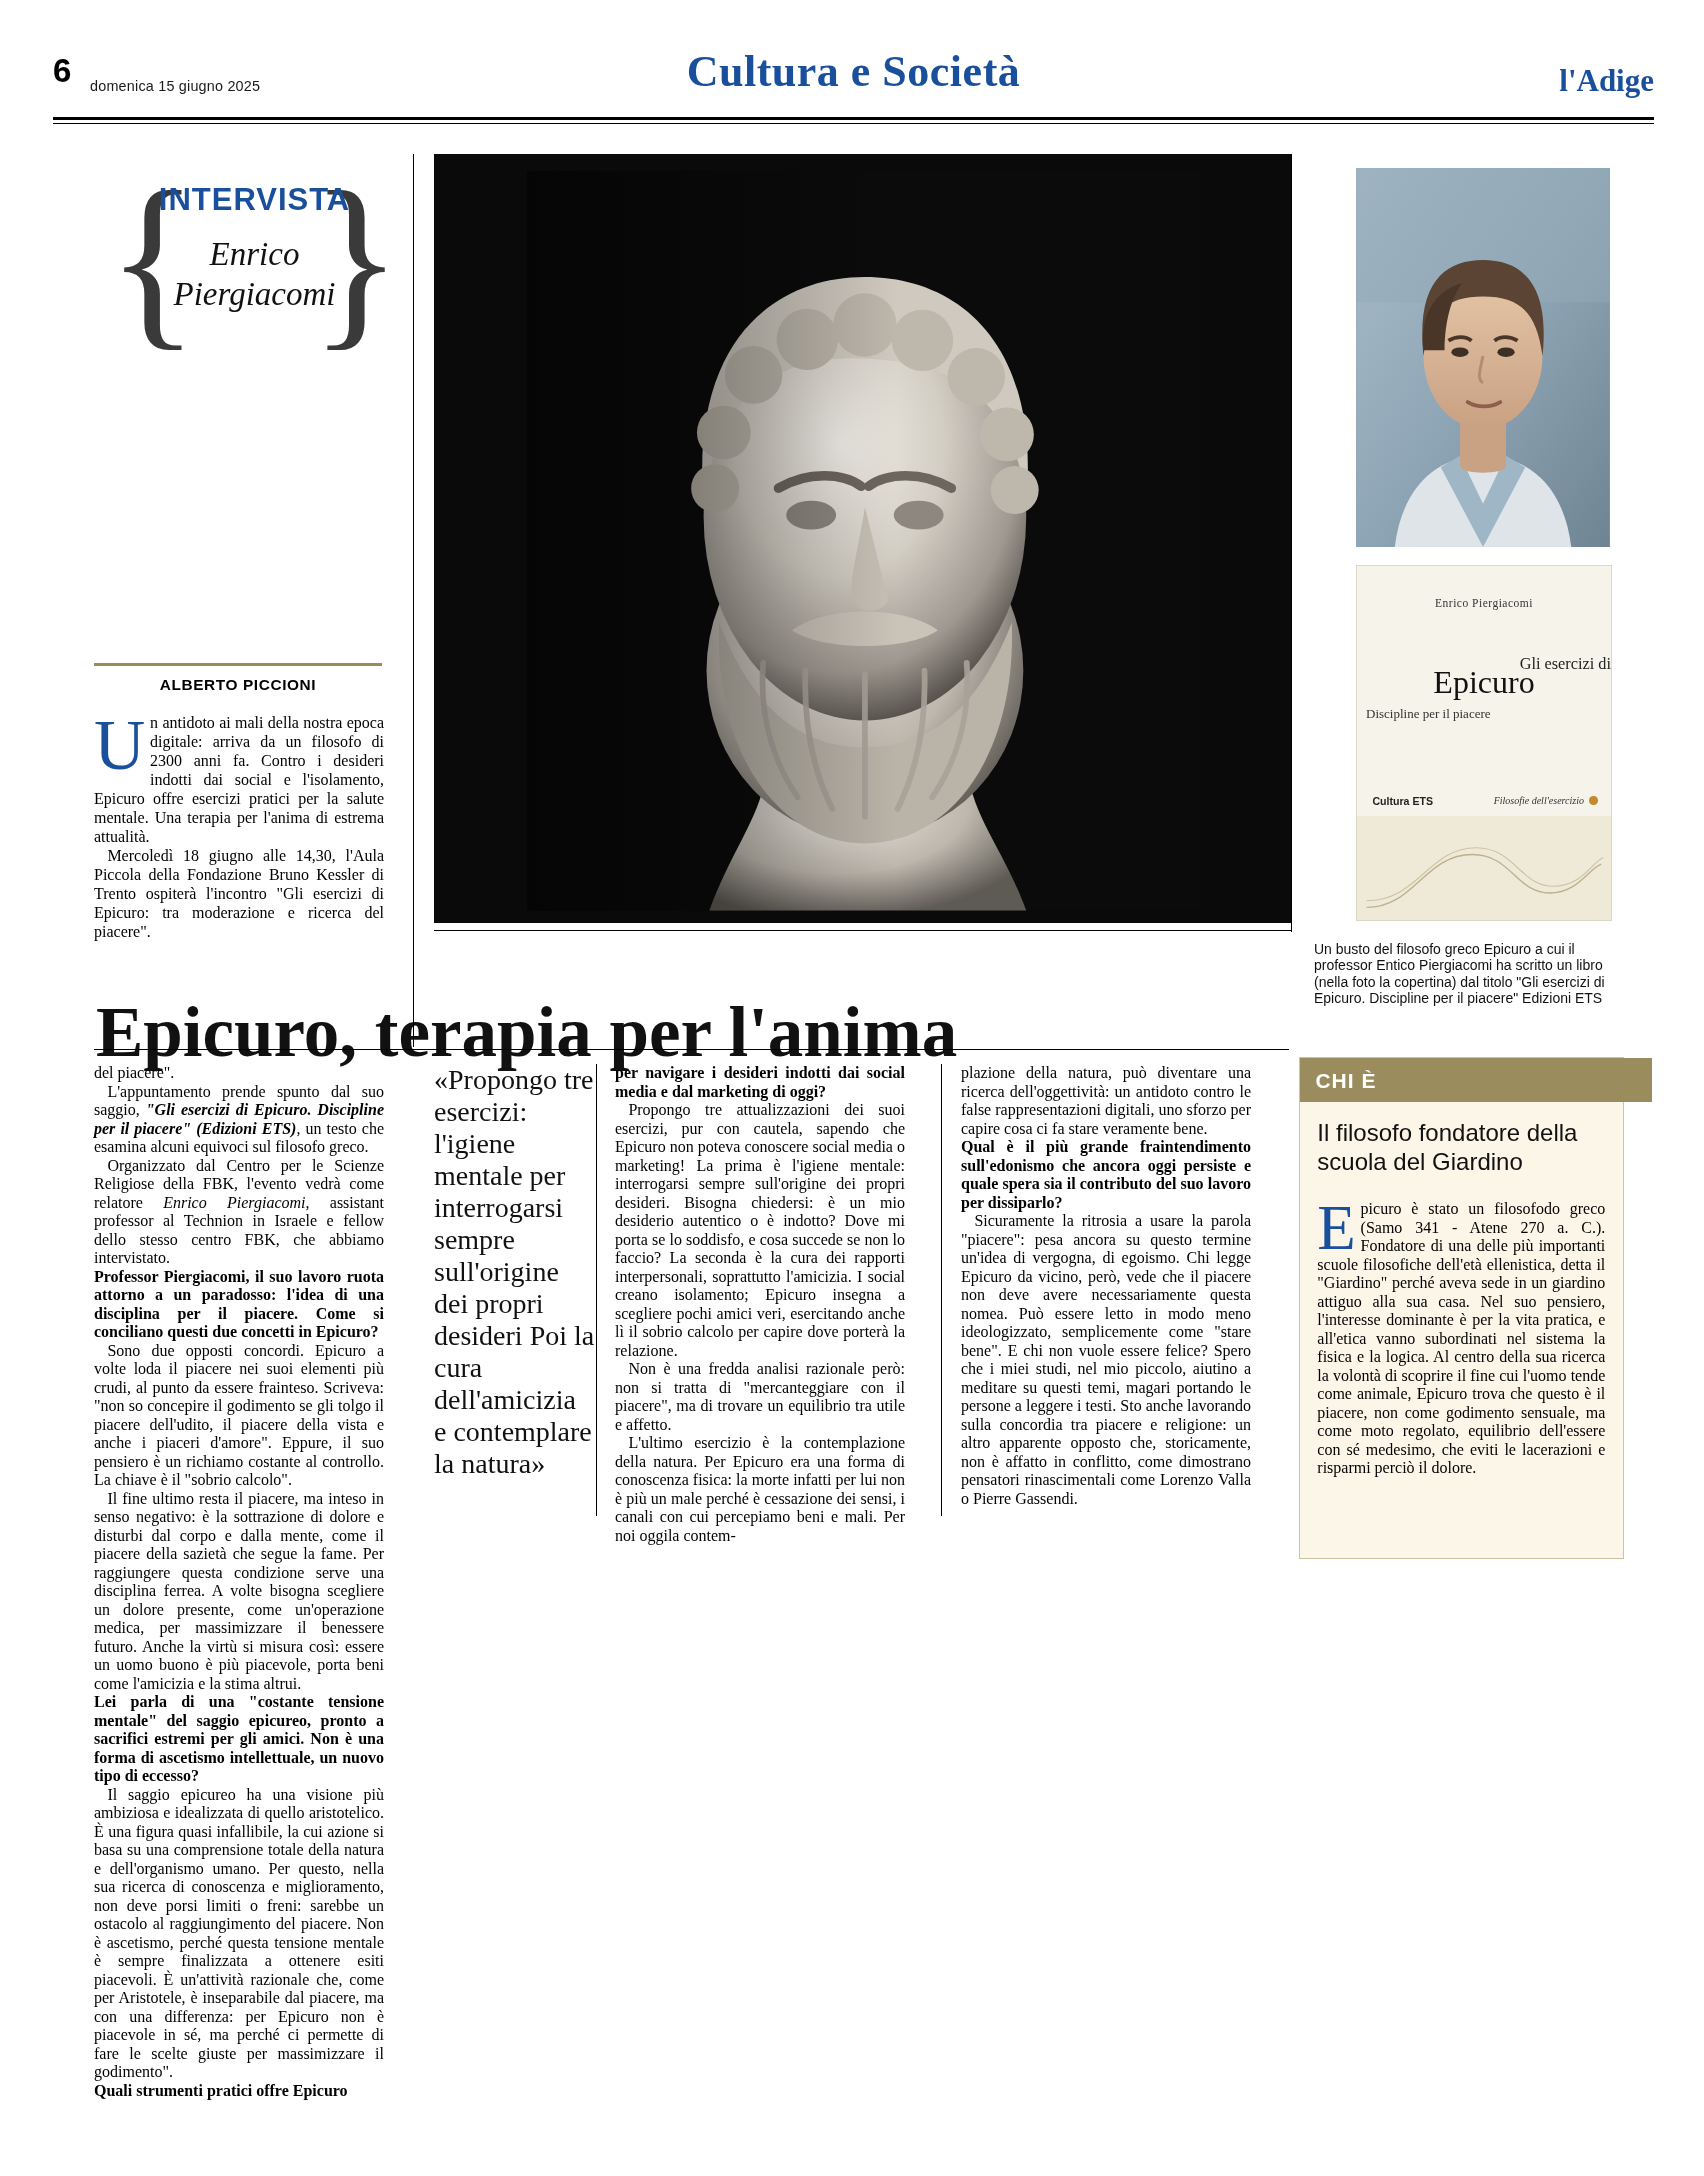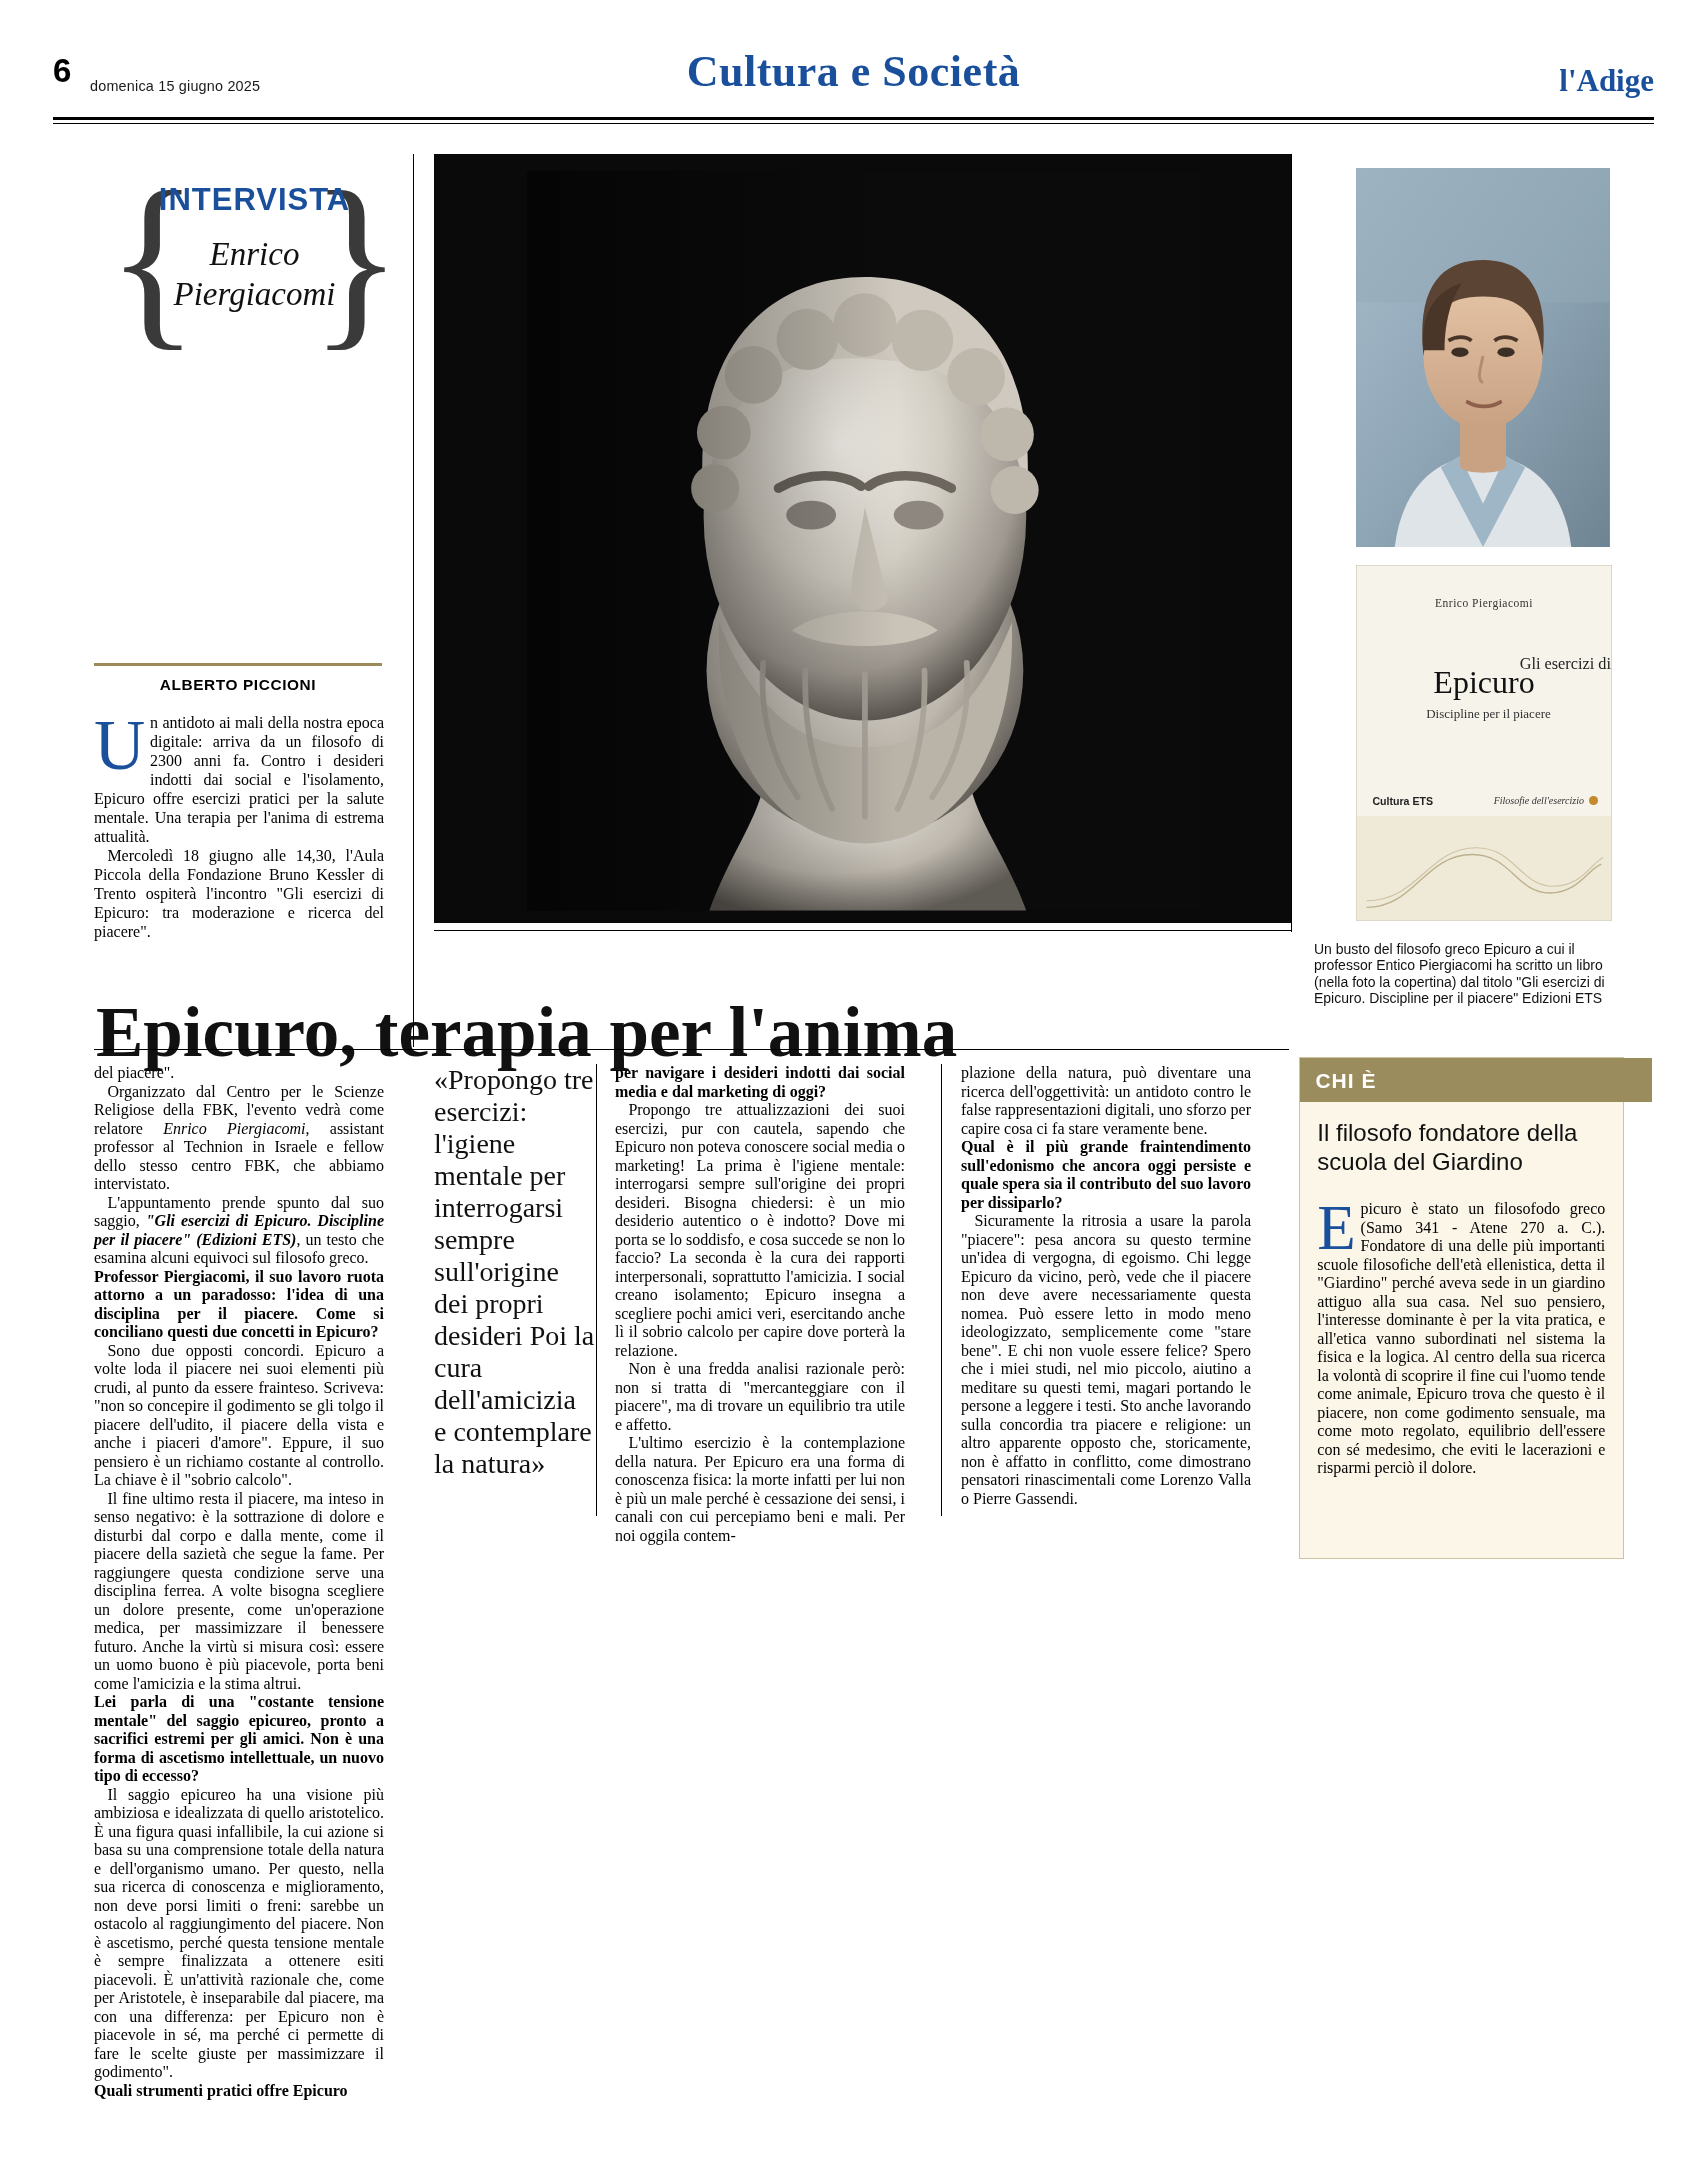--- a/index.html
+++ b/index.html
@@ -219,21 +219,21 @@
     position: absolute;
     left: 0; right: 0; top: 98px;
     text-align: center;
     font-family: "Liberation Serif", serif;
     font-size: 32px;
     color: #111;
   }
   .book-sub {
     position: absolute;
     left: 0; right: 0; top: 140px;
-    text-align: center;
+    text-align: left;
     font-family: "Liberation Serif", serif;
     font-size: 13px;
     color: #333;
     margin-left: 9px;
   }
   .book-pub {
     position: absolute;
     left: 15.4px; top: 229px;
     font-family: "Liberation Sans", sans-serif;
     font-weight: bold;
@@ -530,22 +530,22 @@
     </div>
   </div>
 
   <div class="photo-caption">Un busto del filosofo greco Epicuro a cui il professor Entico Piergiacomi ha scritto un libro (nella foto la copertina) dal titolo "Gli esercizi di Epicuro. Discipline per il piacere" Edizioni ETS</div>
 
   <h1 class="headline">Epicuro, terapia per l'anima</h1>
   <div class="rule-under-headline"></div>
 
   <div class="col" id="col1">
     <p class="noindent">del piacere".</p>
+    <p>L'appuntamento prende spunto dal suo saggio, <strong><em>"Gli esercizi di Epicuro. Discipline per il piacere" (Edizioni ETS)</em></strong>, un testo che esamina alcuni equivoci sul filosofo greco.</p>
     <p>Organizzato dal Centro per le Scienze Religiose della FBK, l'evento vedrà come relatore <em>Enrico Piergiacomi</em>, assistant professor al Technion in Israele e fellow dello stesso centro FBK, che abbiamo intervistato.</p>
-    <p>L'appuntamento prende spunto dal suo saggio, <strong><em>"Gli esercizi di Epicuro. Discipline per il piacere" (Edizioni ETS)</em></strong>, un testo che esamina alcuni equivoci sul filosofo greco.</p>
     <p class="q">Professor Piergiacomi, il suo lavoro ruota attorno a un paradosso: l'idea di una disciplina per il piacere. Come si conciliano questi due concetti in Epicuro?</p>
     <p>Sono due opposti concordi. Epicuro a volte loda il piacere nei suoi elementi più crudi, al punto da essere frainteso. Scriveva: "non so concepire il godimento se gli tolgo il piacere dell'udito, il piacere della vista e anche i piaceri d'amore". Eppure, il suo pensiero è un richiamo costante al controllo. La chiave è il "sobrio calcolo".</p>
     <p>Il fine ultimo resta il piacere, ma inteso in senso negativo: è la sottrazione di dolore e disturbi dal corpo e dalla mente, come il piacere della sazietà che segue la fame. Per raggiungere questa condizione serve una disciplina ferrea. A volte bisogna scegliere un dolore presente, come un'operazione medica, per massimizzare il benessere futuro. Anche la virtù si misura così: essere un uomo buono è più piacevole, porta beni come l'amicizia e la stima altrui.</p>
     <p class="q">Lei parla di una "costante tensione mentale" del saggio epicureo, pronto a sacrifici estremi per gli amici. Non è una forma di ascetismo intellettuale, un nuovo tipo di eccesso?</p>
     <p>Il saggio epicureo ha una visione più ambiziosa e idealizzata di quello aristotelico. È una figura quasi infallibile, la cui azione si basa su una comprensione totale della natura e dell'organismo umano. Per questo, nella sua ricerca di conoscenza e miglioramento, non deve porsi limiti o freni: sarebbe un ostacolo al raggiungimento del piacere. Non è ascetismo, perché questa tensione mentale è sempre finalizzata a ottenere esiti piacevoli. È un'attività razionale che, come per Aristotele, è inseparabile dal piacere, ma con una differenza: per Epicuro non è piacevole in sé, ma perché ci permette di fare le scelte giuste per massimizzare il godimento".</p>
     <p class="q">Quali strumenti pratici offre Epicuro</p>
   </div>
 
   <div class="pullquote">«Propongo tre esercizi: l'igiene mentale per interrogarsi sempre sull'origine dei propri desideri Poi la cura dell'amicizia e contemplare la natura»</div>
 

